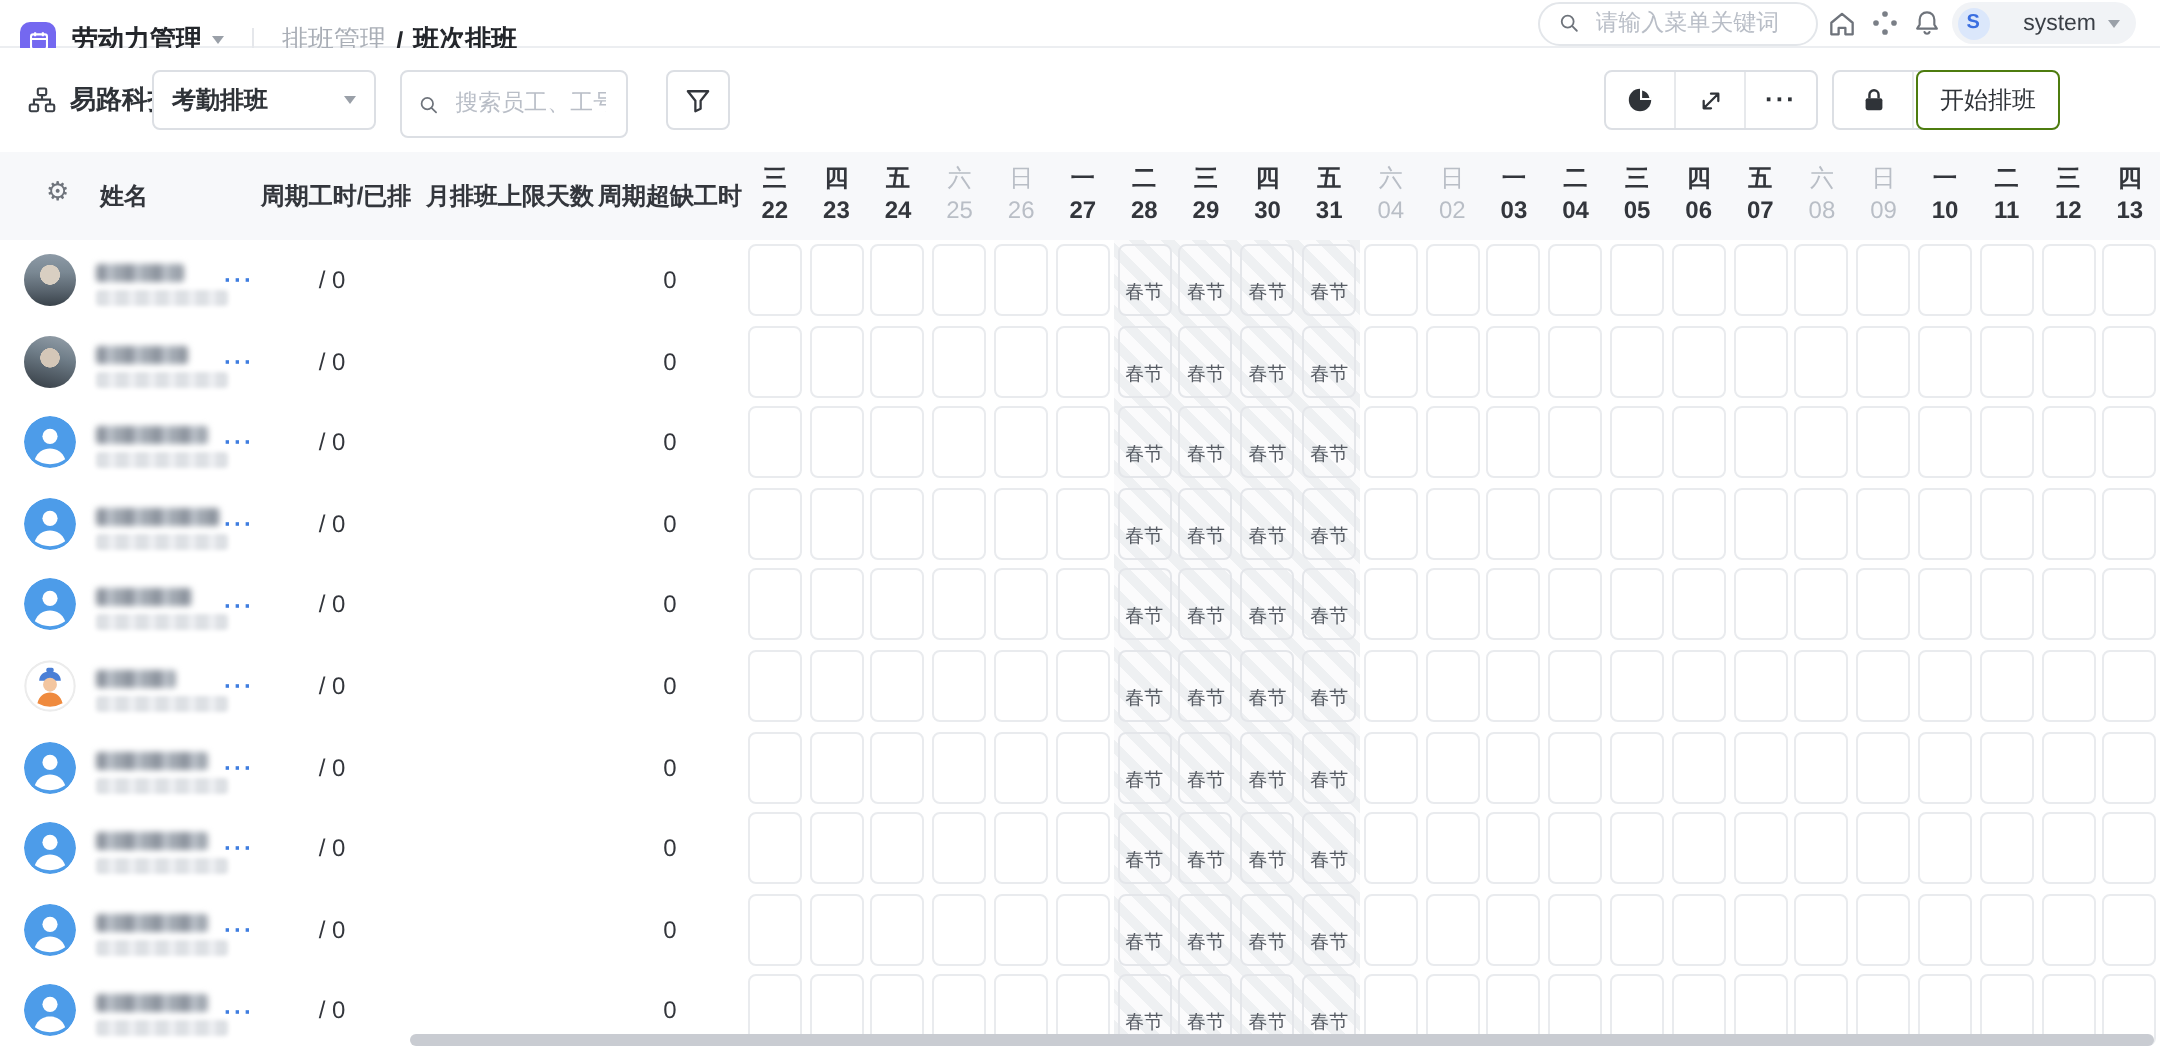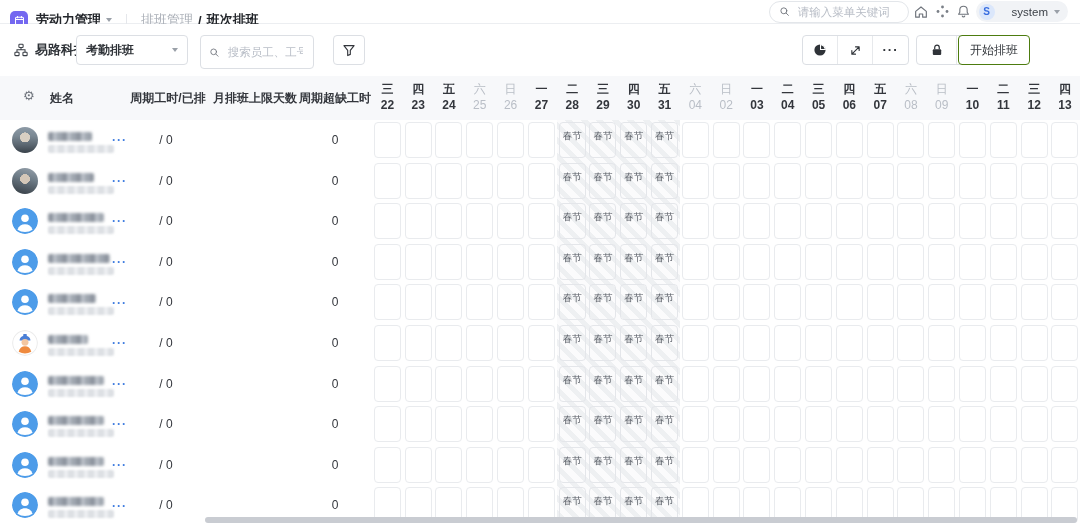--- a/index.html
+++ b/index.html
@@ -93,21 +93,21 @@
   .row-more{position:absolute;left:112px;top:50%;transform:translateY(-50%);
     color:var(--link,#3f7de0);font-size:12px;font-weight:700;letter-spacing:1px;cursor:pointer;line-height:10px;}
   .val{position:absolute;top:0;line-height:40.6px;font-size:12px;color:#33363c;transform:translateX(-50%);white-space:nowrap;}
   .v-hours{left:166px;}
   .v-limit{left:255px;}
   .v-gap{left:335px;}
   .row-days{position:absolute;left:372px;top:0;right:0;height:100%;display:flex;overflow:hidden;}
   .cell{width:27px;height:36px;margin:2px auto 0;border:1px solid #e9ebee;border-radius:4px;
     background:#fff;position:relative;cursor:pointer;}
   .cell.holiday{background:transparent;border-color:#e4e6ea;}
-  .hol-label{position:absolute;top:7px;left:0;right:0;text-align:center;font-size:9.5px;color:#565b63;}
+  .hol-label{position:absolute;top:17px;left:0;right:0;text-align:center;font-size:9.5px;color:#565b63;}
   
   .hscroll{position:absolute;left:205px;right:3px;top:517px;height:6px;border-radius:3px;
     background:var(--scrollbar,#c9ccd2);z-index:6;cursor:grab;}
   .ico-stroke{stroke:#6e737b;fill:none;stroke-width:1.3;stroke-linecap:round;stroke-linejoin:round;}
 </style>
 </head>
 <body>
 
 <div class="topnav">
   <div class="nav-left">

